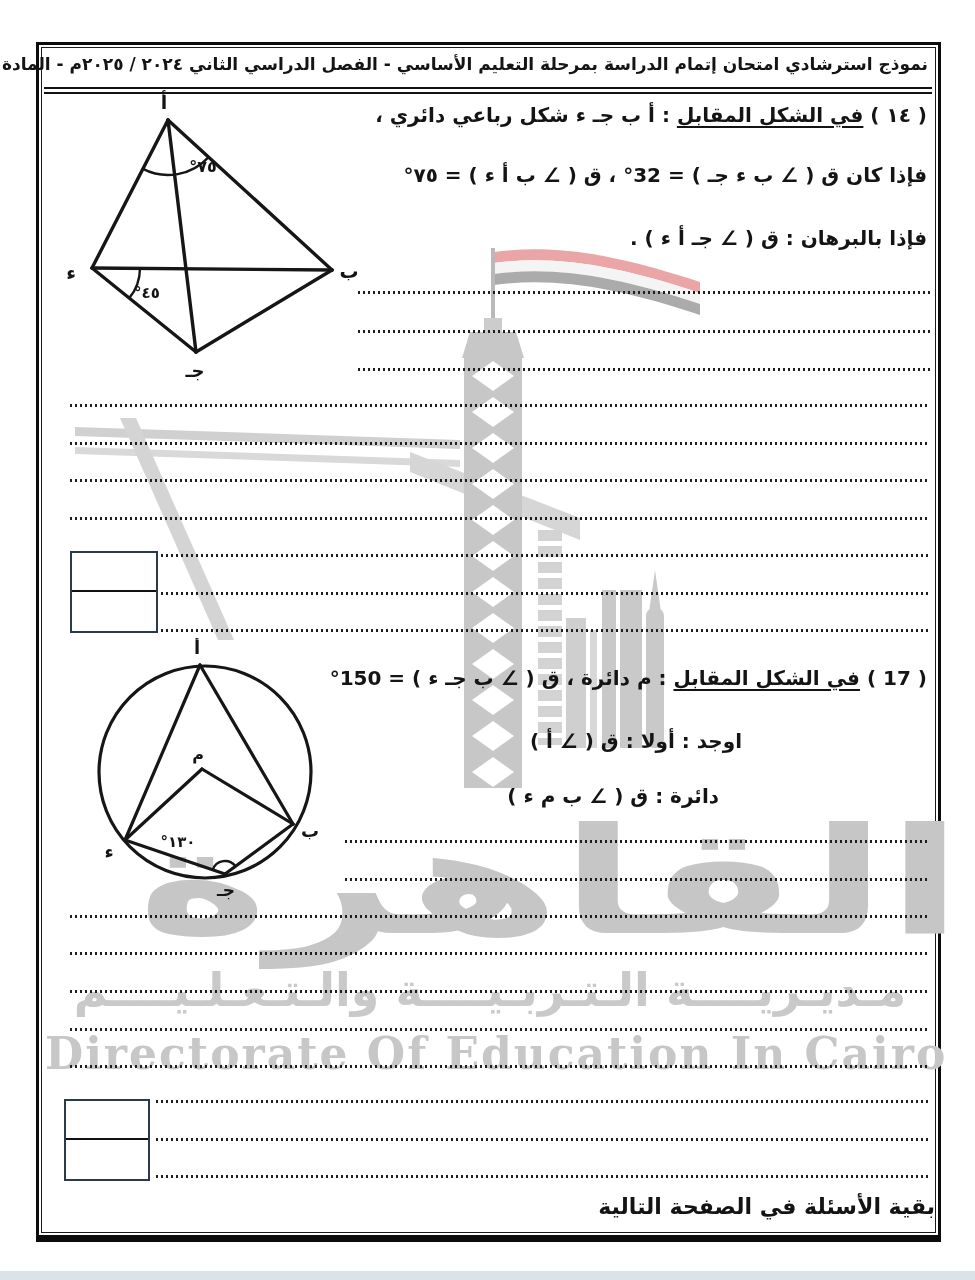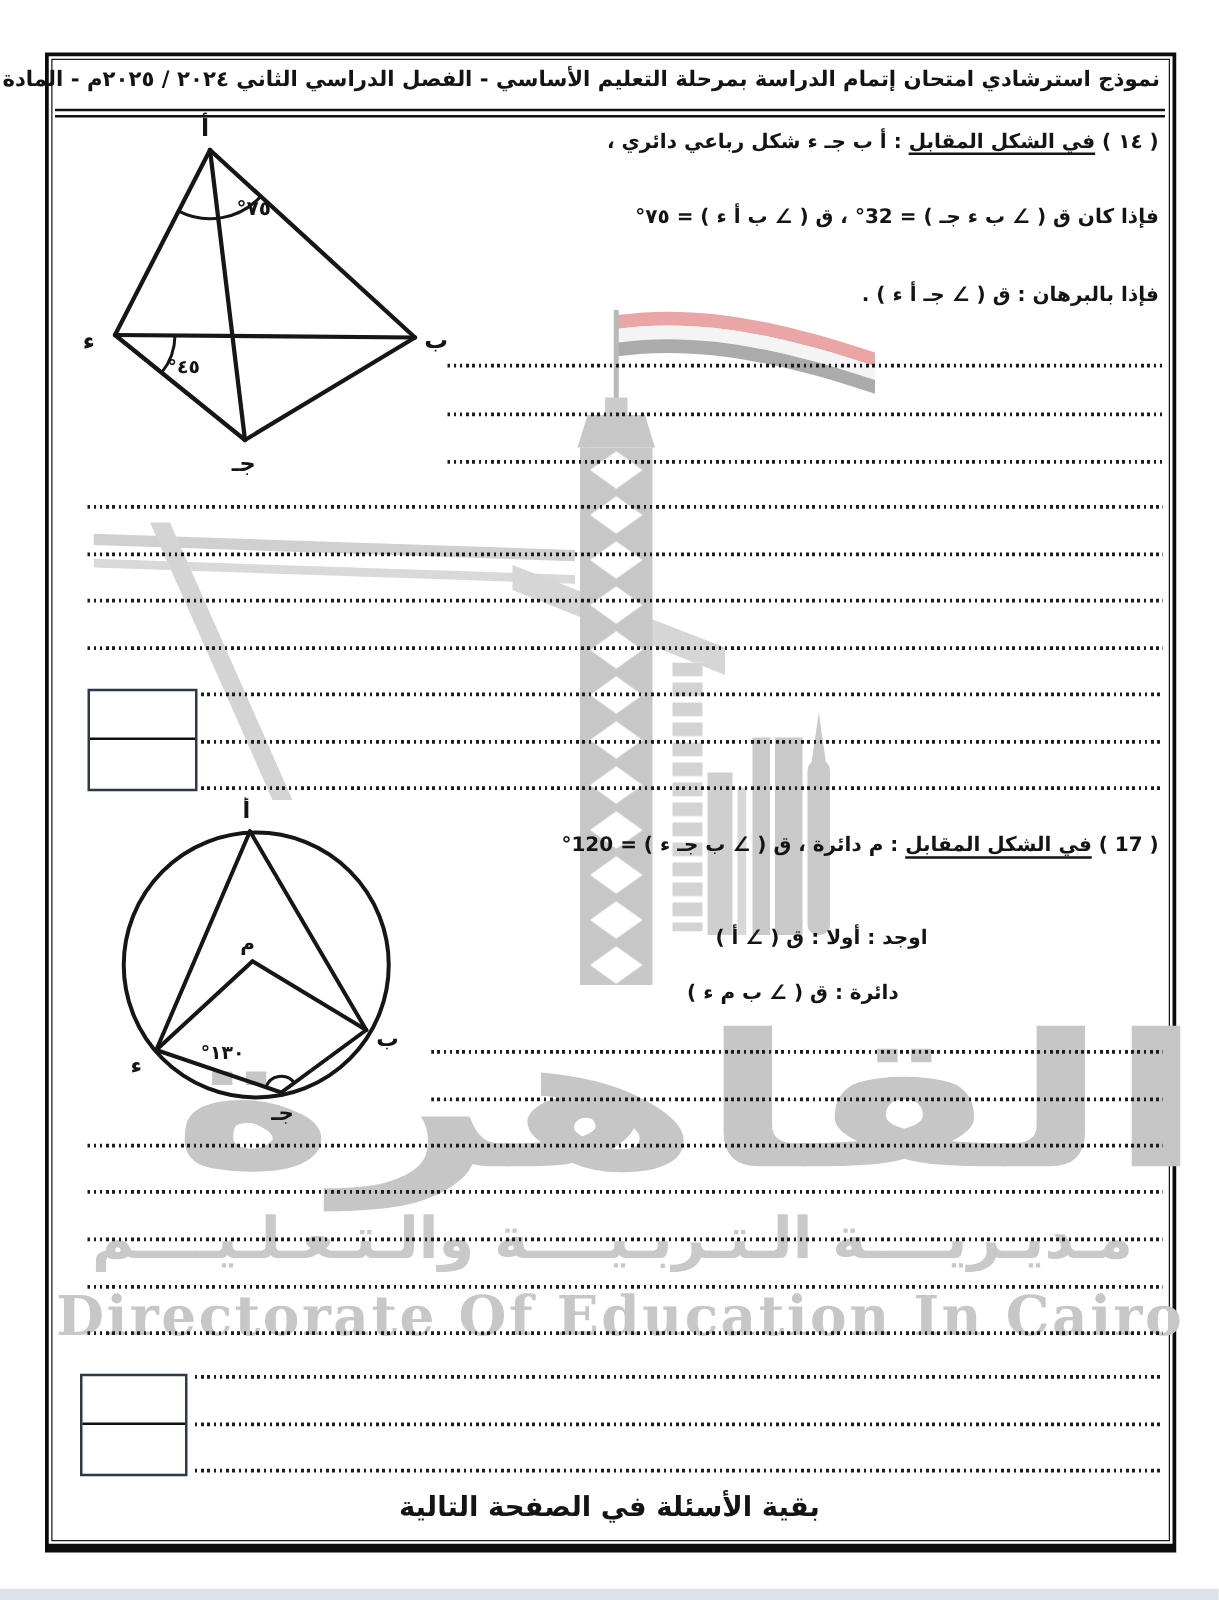--- a/index.html
+++ b/index.html
@@ -6,41 +6,41 @@
   body{width:975px;height:1280px;position:relative;background:#fff;overflow:hidden;
        font-family:"DejaVu Sans",sans-serif;color:#141414;}
   .abs{position:absolute;}
   
   .frame{left:36px;top:42px;width:899px;height:1190px;border:3px solid #0c0c0c;border-bottom-width:7px;}
   .frame-inner{position:absolute;inset:2px;border:1px solid #1a1a1a;}
   .header-title{left:48px;top:54px;width:880px;text-align:center;direction:rtl;
        font-size:17px;font-weight:bold;white-space:nowrap;}
   .header-rule{left:44px;top:87px;width:888px;height:3px;border-top:2px solid #111;border-bottom:2px solid #111;}
   
-  .qline{direction:rtl;white-space:nowrap;font-weight:bold;font-size:16px;z-index:3;}
+  .qline{direction:rtl;white-space:nowrap;font-weight:bold;font-size:20px;z-index:3;}
   .qline .u{text-decoration:underline;text-underline-offset:4px;text-decoration-thickness:2px;}
   
   .dots{height:3px;background:repeating-linear-gradient(90deg,#1d1d1d 0 2px,transparent 2px 5px);z-index:2;}
   
   .score-box{border:2px solid #2b3a4a;z-index:3;}
   .score-box .half{height:50%;box-sizing:border-box;}
   .score-box .half.top{border-bottom:2px solid #111;}
   
   svg text{font-family:"DejaVu Sans",sans-serif;font-weight:bold;fill:#141414;}
   .fig{z-index:3;}
   
   .wm{z-index:1;pointer-events:none;}
   .wm-city{left:165px;top:798px;width:770px;height:172px;font-size:148px;line-height:168px;
        font-weight:bold;color:#c6c6c6;direction:rtl;text-align:center;
        transform:scaleX(1.5);transform-origin:center;white-space:nowrap;}
   .wm-ar{left:50px;top:964px;width:880px;text-align:center;direction:rtl;font-size:46px;
        line-height:52px;font-weight:bold;color:#c9c9c9;white-space:nowrap;}
   .wm-en{left:45px;top:1028px;width:890px;text-align:right;font-family:"DejaVu Serif",serif;
        font-size:44px;font-weight:bold;color:#c7c7c7;letter-spacing:2px;white-space:nowrap;}
-  .footer-note{left:40px;top:1194px;width:895px;text-align:center;direction:rtl;
+  .footer-note{left:40px;top:1194px;width:895px;text-align:right;direction:rtl;
        font-size:22px;font-weight:bold;z-index:3;}
   .scan-edge{left:0;top:1271px;width:975px;height:9px;background:#dce3e8;}
 </style>
 </head>
 <body>
 
 <div class="abs frame">
   <div class="frame-inner"></div>
 </div>
 
@@ -117,23 +117,23 @@
   </g>
   <text x="109" y="24" font-size="19" text-anchor="middle">أ</text>
   <text x="16" y="194" font-size="19" text-anchor="middle">ء</text>
   <text x="294" y="193" font-size="19" text-anchor="middle">ب</text>
   <text x="140" y="292" font-size="18" text-anchor="middle">جـ</text>
   <text x="148" y="87" font-size="16" text-anchor="middle">°٧٥</text>
   <text x="92" y="213" font-size="15" text-anchor="middle">°٤٥</text>
 </svg>
 
 <div class="abs qline" style="top:666px;right:48px;">
-  <span>( 17 ) </span><span class="u">في الشكل المقابل</span><span> : م دائرة ، ق ( ∠ ب جـ ء ) = 120°</span>
+  <span>( 17 ) </span><span class="u">في الشكل المقابل</span><span> : م دائرة ، ق ( ∠ ب جـ ء ) = 150°</span>
 </div>
-<div class="abs qline" style="top:729px;right:233px;margin-top:11px;">اوجد : أولا : ق ( ∠ أ )</div>
+<div class="abs qline" style="top:729px;right:233px;">اوجد : أولا : ق ( ∠ أ )</div>
 <div class="abs qline" style="top:784px;right:256px;">دائرة : ق ( ∠ ب م ء )</div>
 
 <svg class="abs fig" style="left:85px;top:638px;" width="250" height="262" viewBox="0 0 250 262">
   <circle cx="120" cy="134" r="106" stroke="#161616" stroke-width="3.2" fill="none"></circle>
   <g stroke="#161616" stroke-width="3.2" stroke-linecap="round" fill="none">
     <line x1="115" y1="27" x2="40" y2="202"></line>
     <line x1="115" y1="27" x2="208" y2="186"></line>
     <line x1="117" y1="131" x2="40" y2="202"></line>
     <line x1="117" y1="131" x2="208" y2="186"></line>
     <line x1="40" y1="202" x2="140" y2="236"></line>

